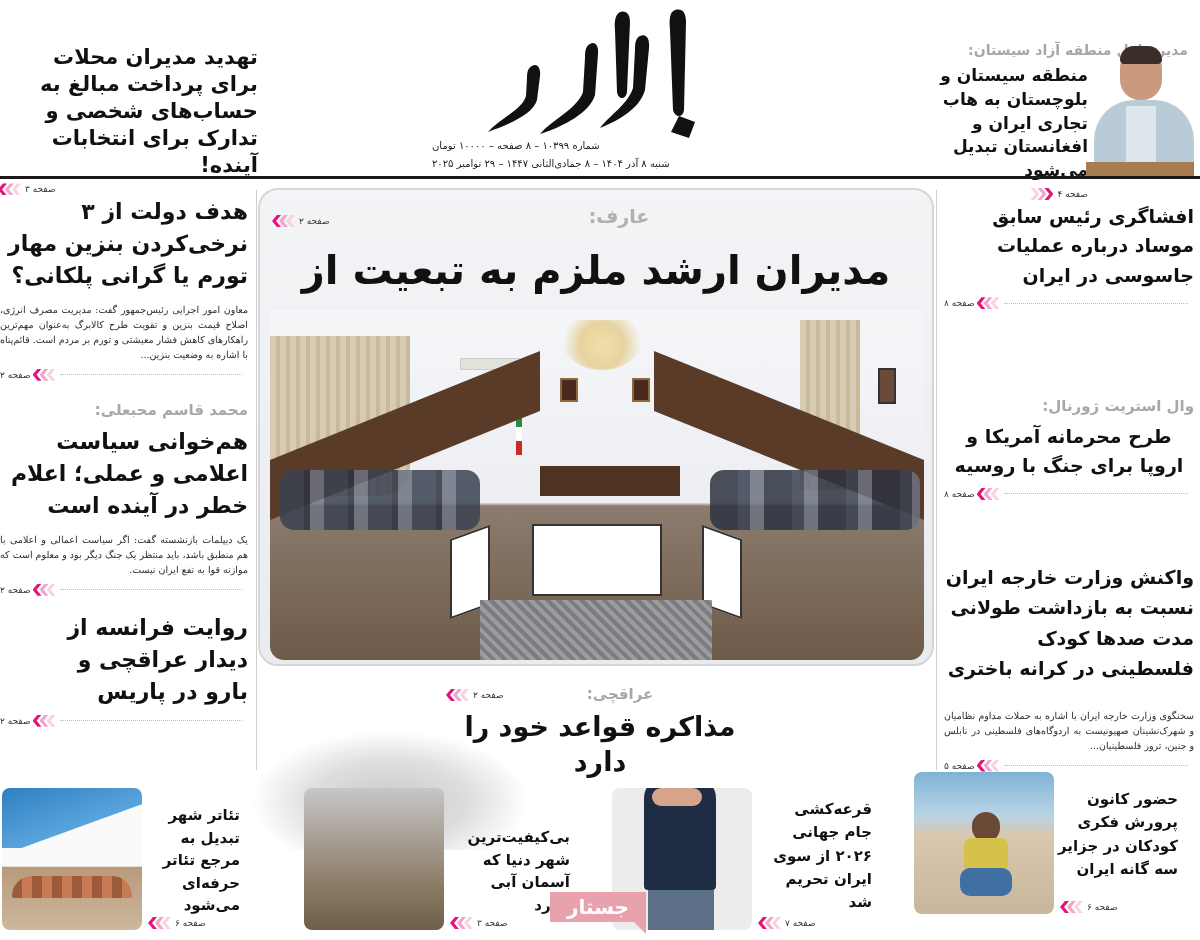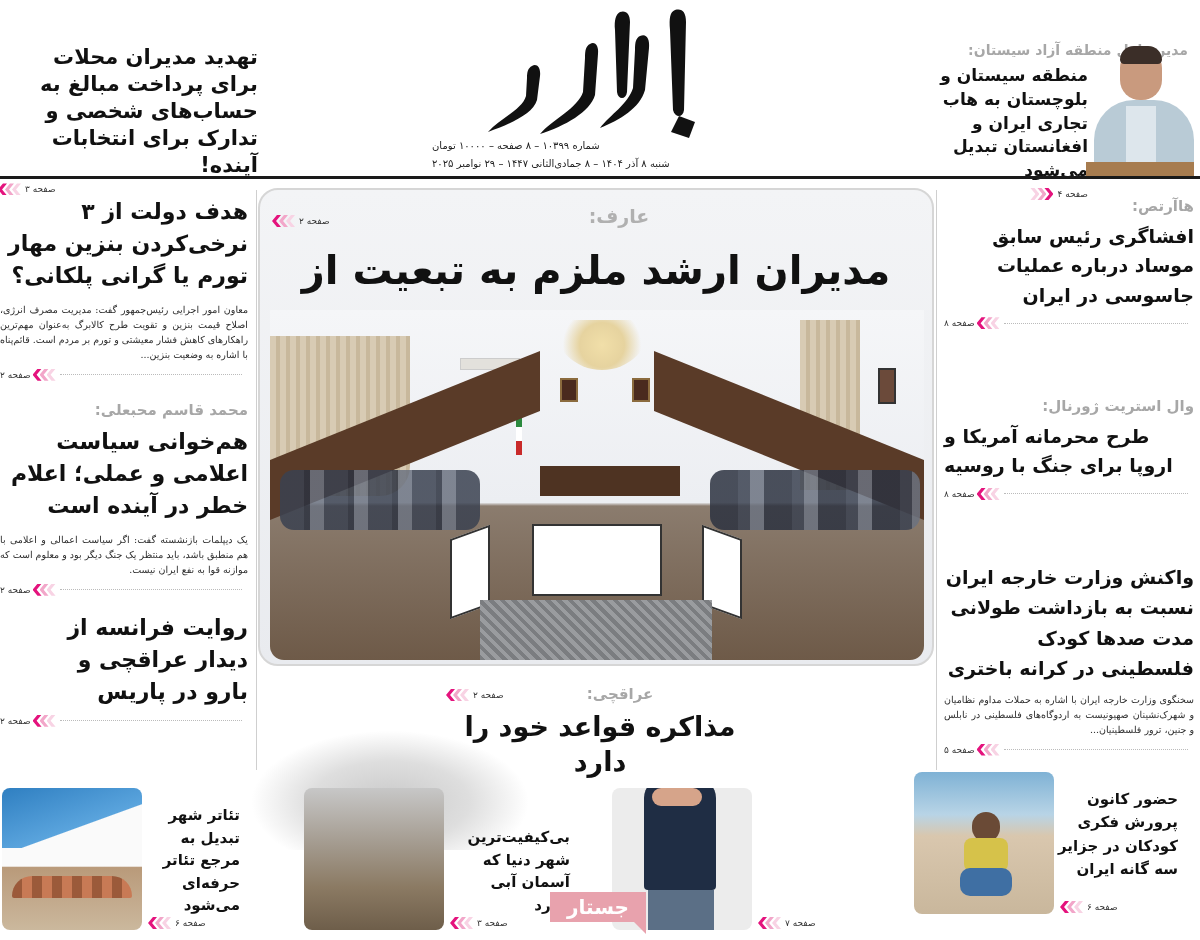--- a/index.html
+++ b/index.html
@@ -129,50 +129,49 @@
         <span style="background:#f2a6c9"></span>
         <span style="background:#f8d3e4"></span>
       </span>
     <span>صفحه ۲</span>
   </div>
 </div>
 
 <div class="vrule" style="left:936px;top:190px;height:580px;"></div>
 
 <div class="abs" style="left:944px;top:196px;width:250px;">
-  <div class="kicker" style="text-align:right;">هاآرتص:</div>
   <div class="headline" style="font-size:19px;line-height:1.55;text-align:right;margin-top:6px;">افشاگری رئیس سابق موساد درباره عملیات جاسوسی در ایران</div>
   <div class="page-ref" style="margin-top:6px;">
     <span class="dotline"></span>
     <span class="chev">
         <span style="background:#e4137d"></span>
         <span style="background:#f2a6c9"></span>
         <span style="background:#f8d3e4"></span>
       </span>
     <span>صفحه ۸</span>
   </div>
 </div>
 
 <div class="abs" style="left:944px;top:396px;width:250px;">
   <div class="kicker" style="text-align:right;">وال استریت ژورنال:</div>
-  <div class="headline" style="font-size:19px;line-height:1.55;text-align:left;margin-top:6px;">طرح محرمانه آمریکا و اروپا برای جنگ با روسیه</div>
+  <div class="headline" style="font-size:19px;line-height:1.55;text-align:center;margin-top:6px;">طرح محرمانه آمریکا و اروپا برای جنگ با روسیه</div>
   <div class="page-ref" style="margin-top:6px;">
     <span class="dotline"></span>
     <span class="chev">
         <span style="background:#e4137d"></span>
         <span style="background:#f2a6c9"></span>
         <span style="background:#f8d3e4"></span>
       </span>
     <span>صفحه ۸</span>
   </div>
 </div>
 
 <div class="abs" style="left:944px;top:562px;width:250px;">
   <div class="headline" style="font-size:19px;line-height:1.6;text-align:right;">واکنش وزارت خارجه ایران نسبت به بازداشت طولانی مدت صدها کودک فلسطینی در کرانه باختری</div>
-  <div class="body-text" style="margin-top:8px;">سخنگوی وزارت خارجه ایران با اشاره به حملات مداوم نظامیان و شهرک‌نشینان صهیونیست به اردوگاه‌های فلسطینی در نابلس و جنین، ترور فلسطینیان...</div>
+  <div class="body-text" style="margin-top:24px;">سخنگوی وزارت خارجه ایران با اشاره به حملات مداوم نظامیان و شهرک‌نشینان صهیونیست به اردوگاه‌های فلسطینی در نابلس و جنین، ترور فلسطینیان...</div>
   <div class="page-ref" style="margin-top:6px;">
     <span class="dotline"></span>
     <span class="chev">
         <span style="background:#e4137d"></span>
         <span style="background:#f2a6c9"></span>
         <span style="background:#f8d3e4"></span>
       </span>
     <span>صفحه ۵</span>
   </div>
 </div>
@@ -268,20 +267,21 @@
       </span>
   </div>
 </div>
 
 <div class="abs" style="left:608px;top:776px;width:300px;height:160px;">
   <div class="thumb" style="left:4px;top:12px;width:140px;height:142px;background:#ececec;" title="مرد با پیراهن سرمه‌ای">
     <div style="position:absolute;left:32px;top:-10px;width:72px;height:112px;background:#1f2d44;border-radius:20px 20px 4px 4px;"></div>
     <div style="position:absolute;left:40px;top:0;width:50px;height:18px;background:#d6a48a;border-radius:10px;"></div>
     <div style="position:absolute;left:36px;top:102px;width:66px;height:44px;background:#5b6f86;"></div>
   </div>
+  <div class="headline abs" style="right:36px;top:22px;width:110px;font-size:15px;line-height:1.55;text-align:right;">قرعه‌کشی جام جهانی ۲۰۲۶ از سوی ایران تحریم شد</div>
   <div class="page-ref abs" style="left:152px;top:140px;">
     <span>صفحه ۷</span>
     <span class="chev">
         <span style="background:#e4137d"></span>
         <span style="background:#f2a6c9"></span>
         <span style="background:#f8d3e4"></span>
       </span>
   </div>
 </div>
 

